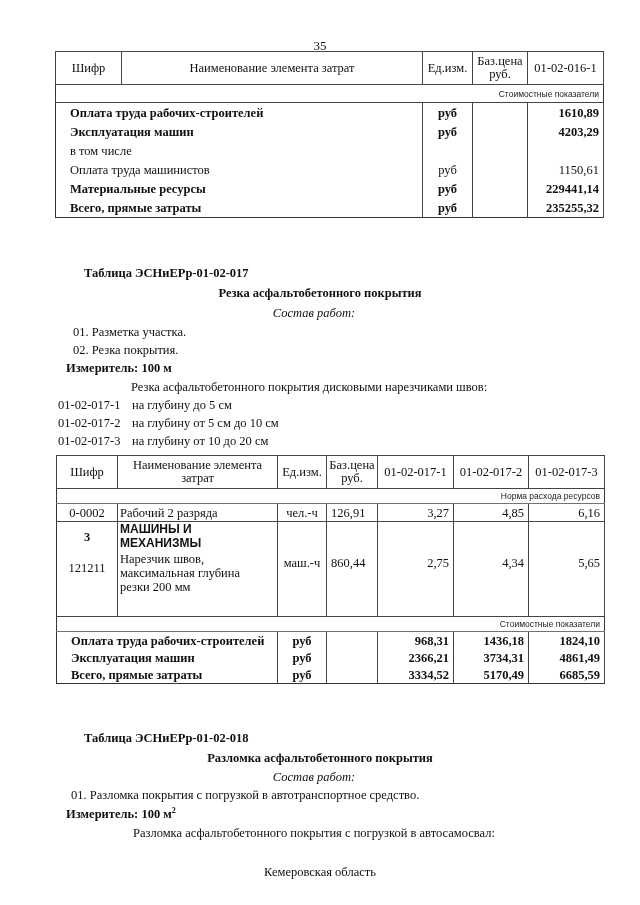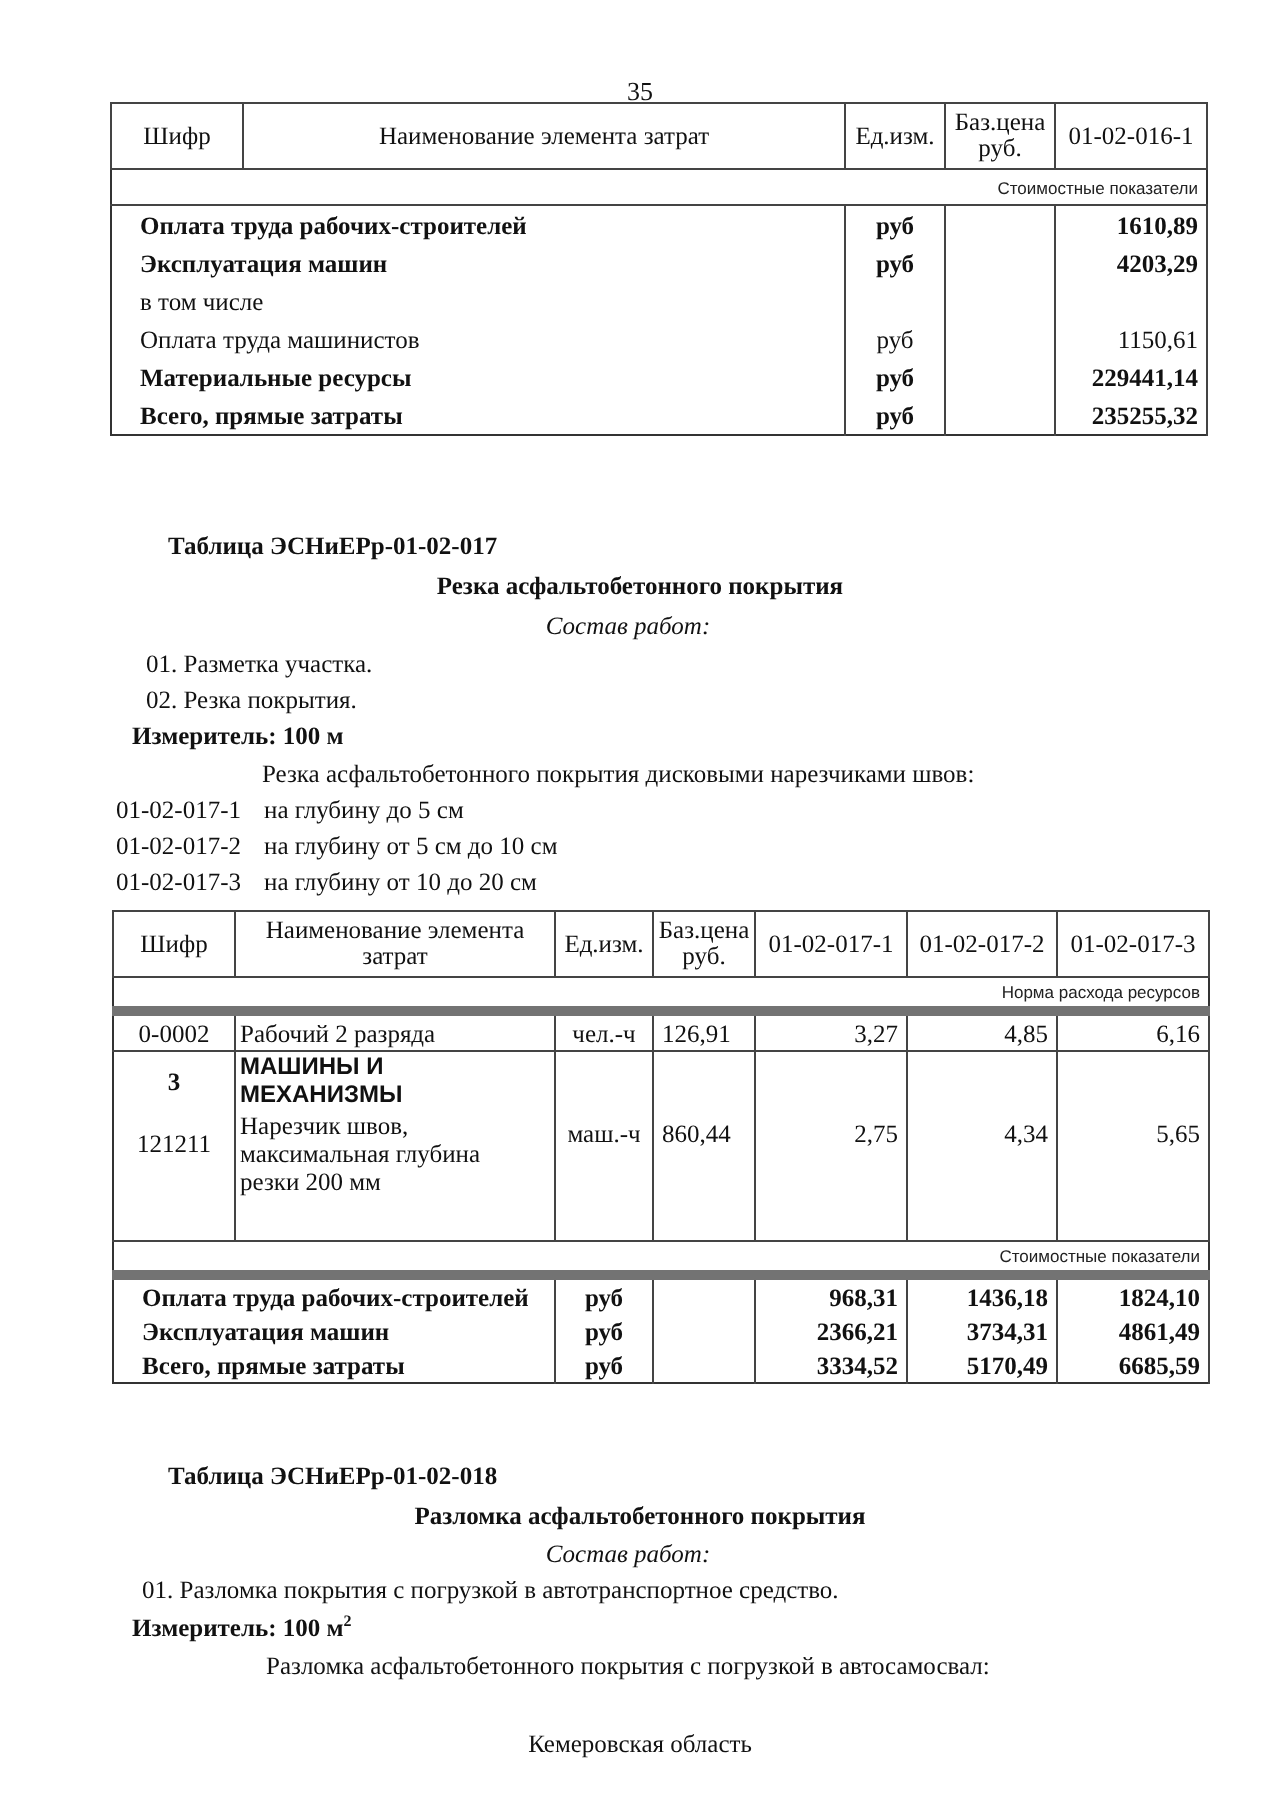--- a/index.html
+++ b/index.html
@@ -16,21 +16,21 @@
 
   
   #t1 { left: 55px; top: 51px; width: 548px; border: 1px solid #333; }
   #t1 .hdr td { height: 32px; border: 1px solid #444; font-size: 12.5px; }
   #t1 .sub td { height: 17px; border-top: 1px solid #444; border-bottom: 1px solid #444; }
   #t1 .row td { height: 19px; border-left: 1px solid #444; border-right: 1px solid #444; }
 
   
   #t2 { left: 56px; top: 455px; width: 548px; border: 1px solid #333; }
   #t2 .hdr td { height: 32px; border: 1px solid #444; white-space: normal; line-height: 13px; }
-  #t2 .sub td { height: 14px; border-top: 1px solid #444; border-bottom: 5px solid #737373; padding-left: 25px; }
+  #t2 .sub td { height: 14px; border-top: 1px solid #444; border-bottom: 1px solid #737373; padding-left: 25px; }
   #t2 td.vb { border-left: 1px solid #444; border-right: 1px solid #444; }
   #t2 .res td { height: 17px; }
   #t2 .mach td { vertical-align: top; }
   #t2 .tot td { height: 17px; }
 
   .t-title { left: 44px; font-weight: bold; font-size: 12.5px; margin-left: 40px; }
   .center-b { left: 0; width: 640px; text-align: center; font-weight: bold; }
   .center-i { left: 0; width: 628px; text-align: center; font-style: italic; }
   .line { font-size: 12.5px; }
 </style>

